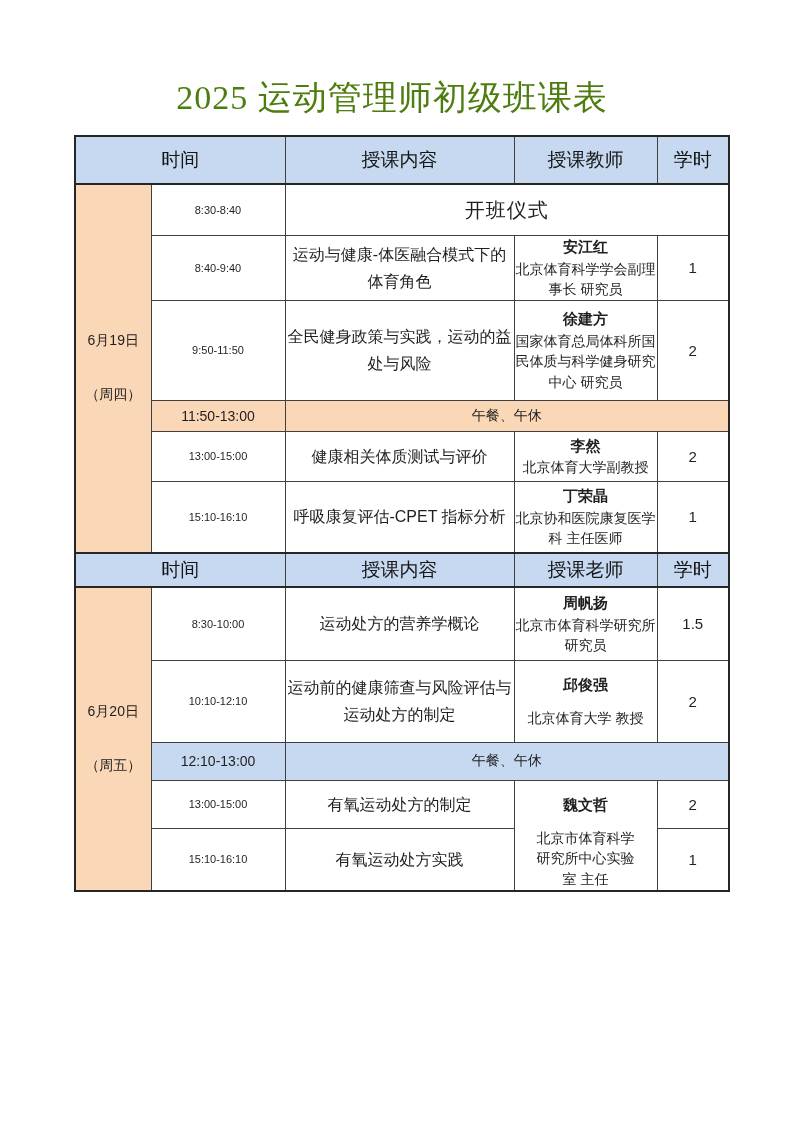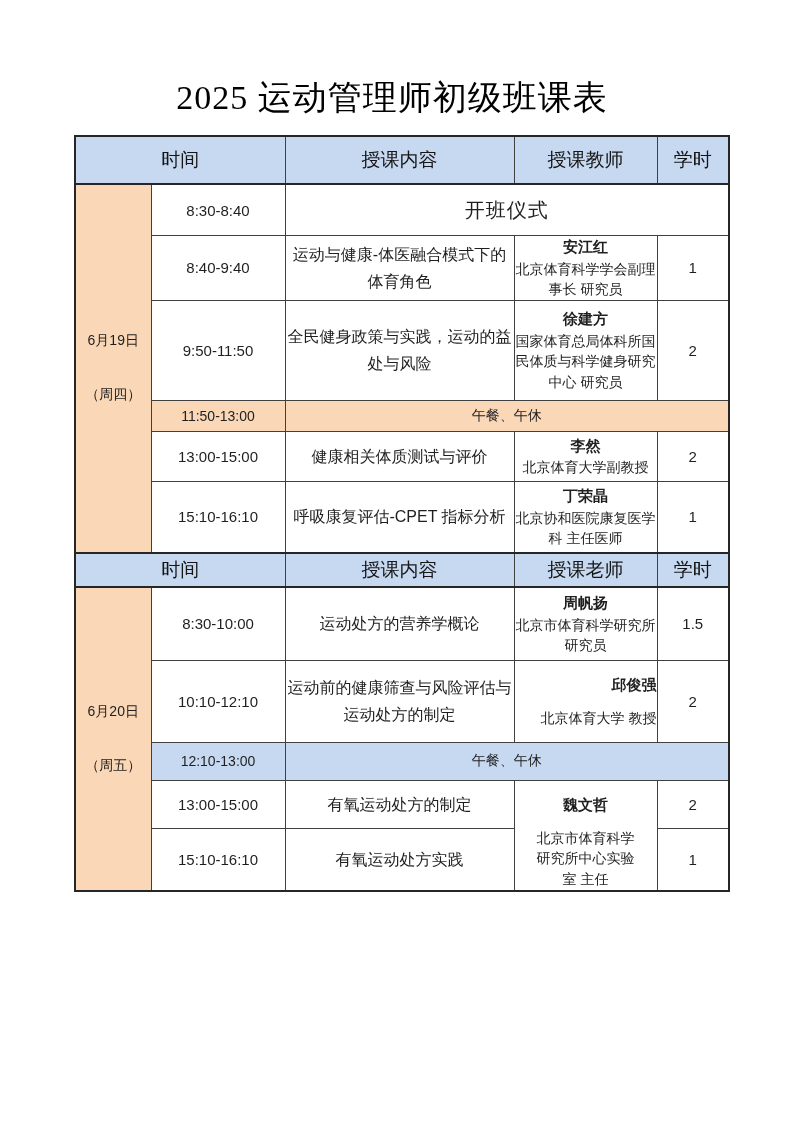--- a/index.html
+++ b/index.html
@@ -18,21 +18,21 @@
     padding-top: 78px;
     overflow: hidden;
   }
   .title {
     margin: 0 16px 16px 0;
     text-align: center;
     font-family: "Liberation Serif", "DejaVu Serif", serif;
     font-weight: 500;
     font-size: 34px;
     line-height: 1.2;
-    color: #000000;
+    color: #4d7c0f;
     letter-spacing: 1px;
   }
   table.schedule {
     border-collapse: collapse;
     table-layout: fixed;
     margin-left: 74px;
     width: 654px;
     border: 2px solid #262626;
   }
   table.schedule td {
@@ -55,40 +55,40 @@
     background: var(--day-bg, #FAD7B6);
     font-size: 14px;
   }
   .day-inner {
     display: flex;
     flex-direction: column;
     align-items: center;
     justify-content: center;
     gap: 36px;
   }
-  td.time-cell { font-size: 15px; }
+  td.time-cell { font-size: 11px; }
   td.ceremony-cell { font-size: 20px; letter-spacing: 1px; }
   td.content-cell {
     font-size: 16px;
     line-height: 1.7;
     padding: 4px 10px;
   }
   td.teacher-cell {
     font-size: 14px;
     line-height: 1.45;
     padding: 4px 6px;
   }
   .teacher-inner {
     display: flex;
     flex-direction: column;
     align-items: center;
     justify-content: center;
     gap: 1px;
   }
-  .teacher-inner.spread { gap: 12px; align-items: flex-end; }
+  .teacher-inner.spread { gap: 12px; }
   .teacher-name { font-size: 15px; font-weight: bold; }
   .teacher-title { font-size: 14px; }
   td.hours-cell { font-size: 15px; }
   tr.break-row td {
     font-size: 14px;
   }
   tr.break-row.peach td { background: var(--day-bg, #FAD7B6); }
   tr.break-row.blue td { background: var(--header-bg, #C7D9F1); }
   td.teacher-merged { padding: 0; }
   .tpart {

